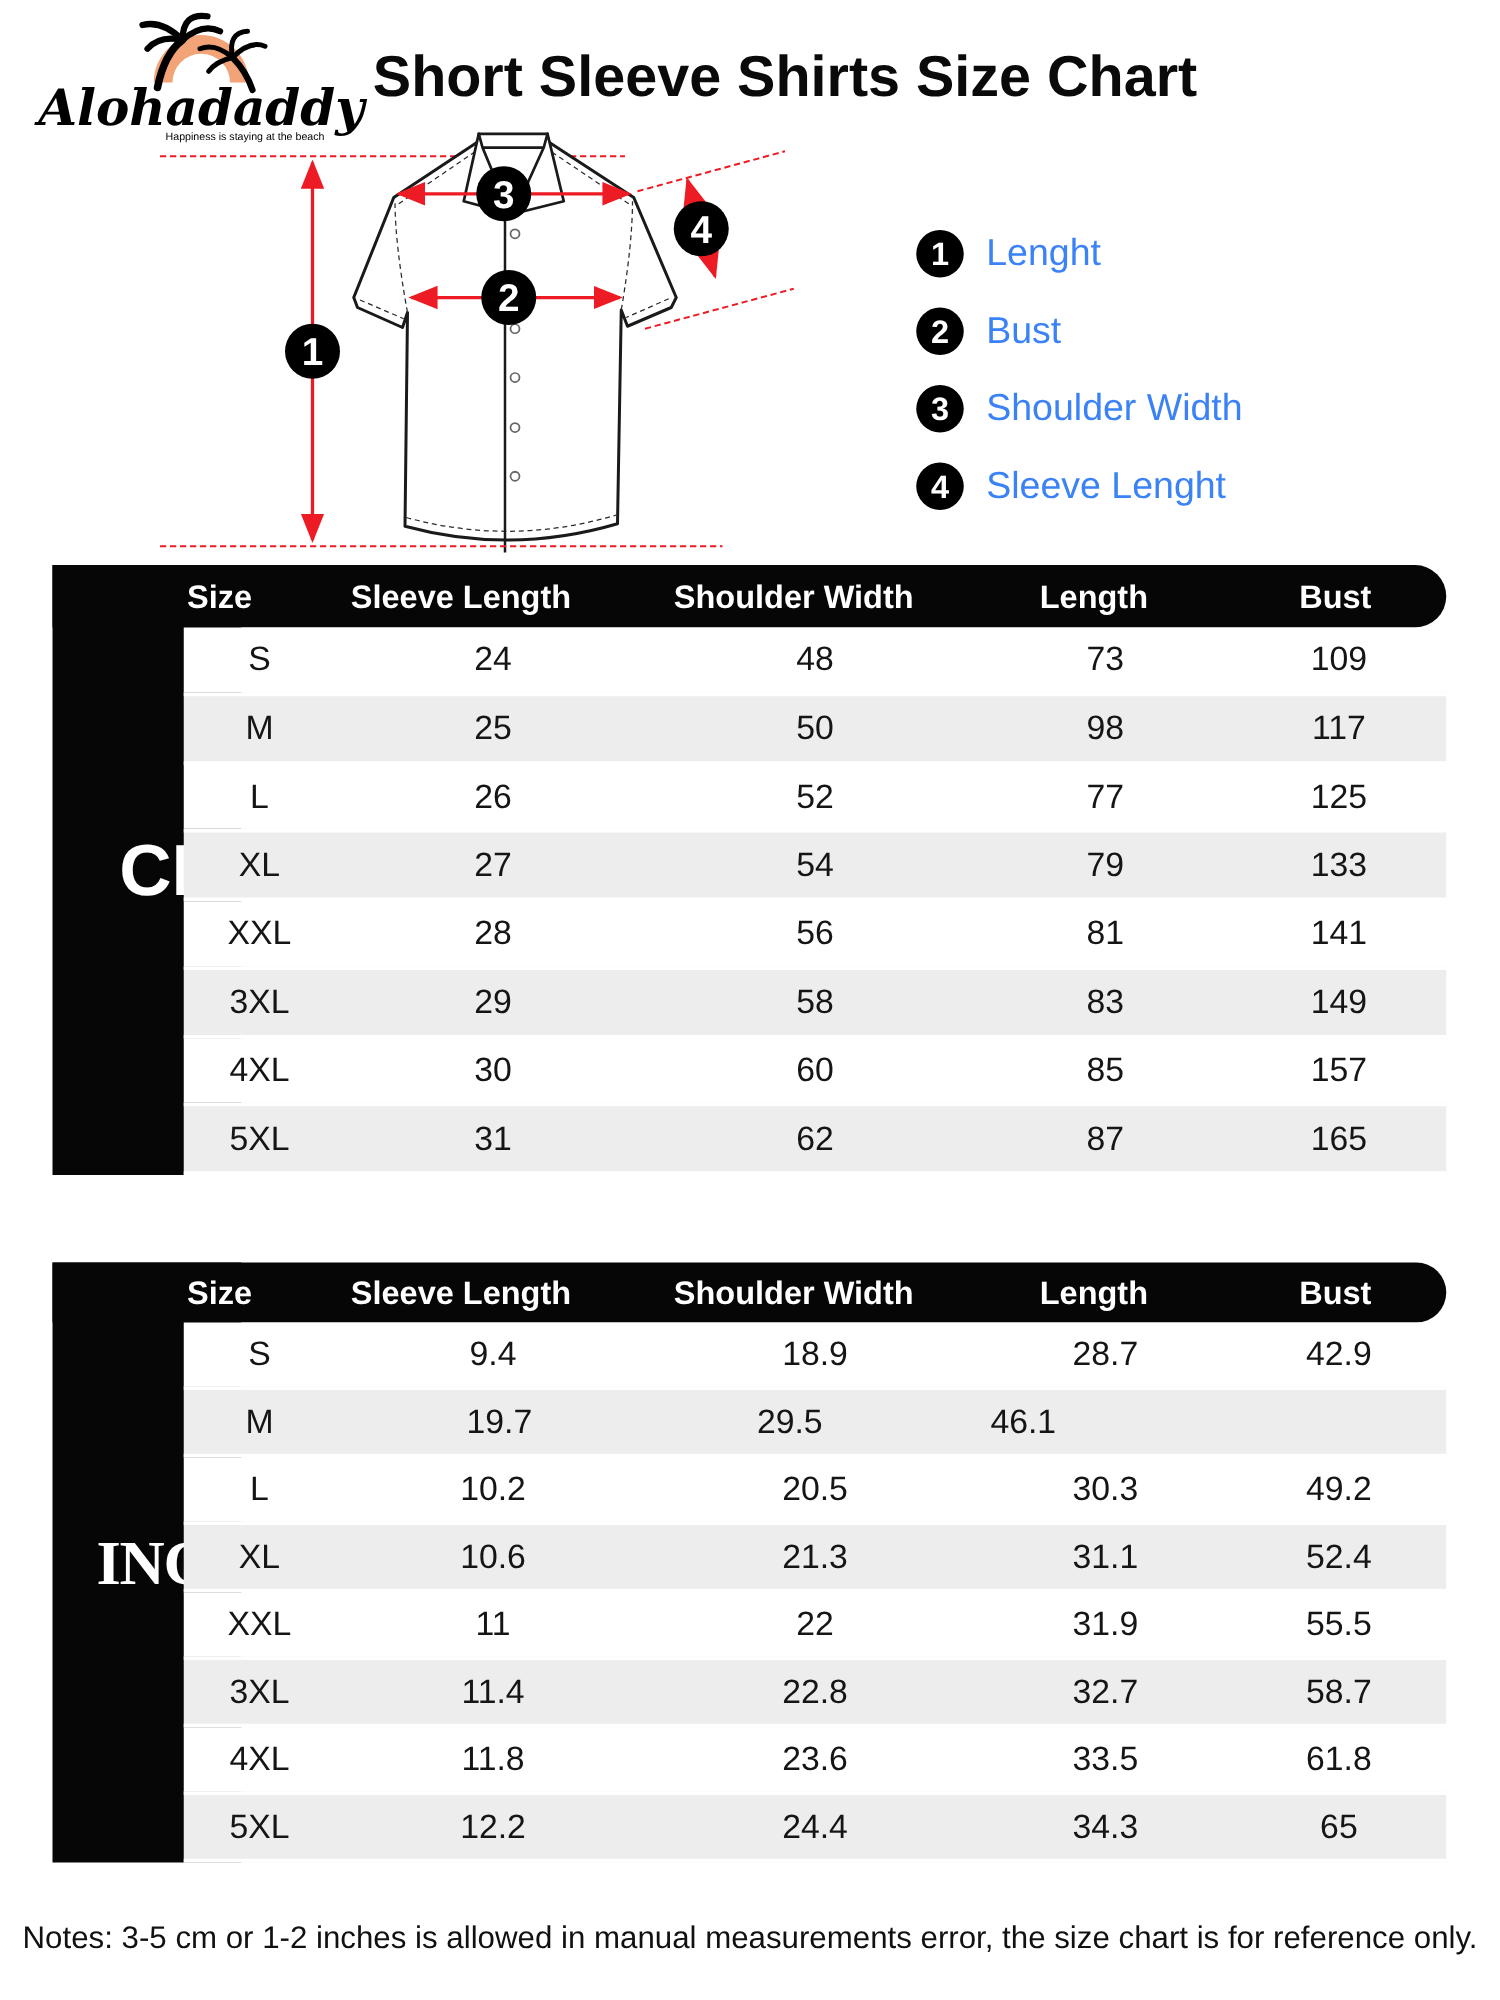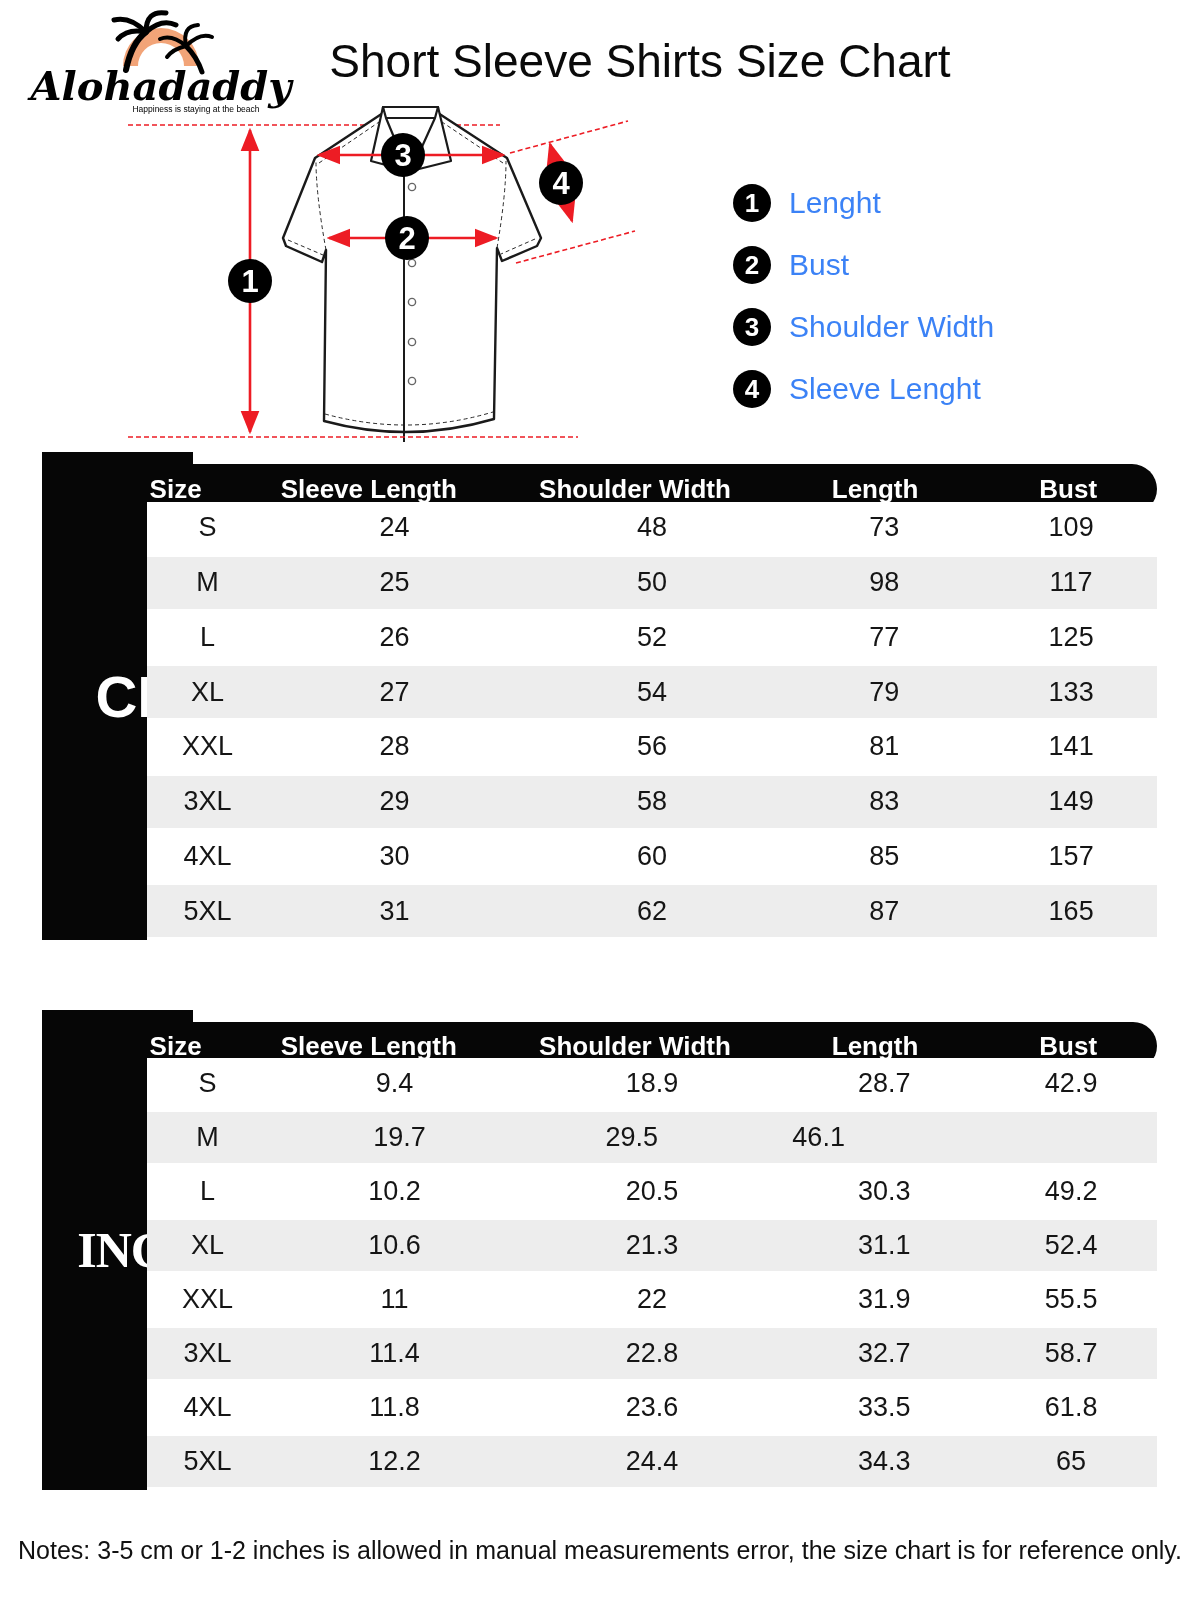--- a/index.html
+++ b/index.html
@@ -1,38 +1,38 @@
 <!DOCTYPE html>
 <html><head>
 <meta charset="utf-8">
 <style>
   html,body{margin:0;padding:0;background:#fff;}
   .page{position:relative;width:1200px;height:1600px;background:#fff;overflow:hidden;
         font-family:"Liberation Sans",sans-serif;color:#111;}
 
   
   .logo{position:absolute;left:26px;top:8px;width:270px;height:108px;}
-  .title{position:absolute;top:34px;left:160px;width:960px;text-align:center;
-         font-size:46px;font-weight:normal;color:#0a0a0a;letter-spacing:0;}
+  .title{position:absolute;top:34px;left:148px;width:960px;text-align:center;
+         font-size:46px;font-weight:bold;color:#0a0a0a;letter-spacing:0;}
 
   
   .shirt-svg{position:absolute;left:120px;top:95px;width:590px;height:355px;}
 
   
   .legend{position:absolute;left:733px;top:184px;display:flex;flex-direction:column;gap:24px;}
   .legend-item{display:flex;align-items:center;gap:18px;height:38px;}
   .lnum{width:38px;height:38px;border-radius:50%;background:#000;color:#fff;
         font-size:26px;font-weight:bold;display:flex;align-items:center;justify-content:center;}
   .ltext{font-size:30px;color:#3b82f6;}
 
   
   .size-table{position:absolute;left:42px;width:1115px;}
   #cm-table{top:452px;height:488px;}
   #inch-table{top:1010px;height:480px;}
-  .thead{position:absolute;top:12px;left:0;right:0;height:50px;background:#060606;
+  .thead{position:absolute;top:0;left:0;right:0;height:50px;background:#060606;
          border-radius:0 26px 26px 0;display:flex;align-items:center;
          padding-left:71px;box-sizing:border-box;}
   #inch-table .thead{height:48px;}
   .hcell{color:#fff;font-weight:bold;font-size:26px;text-align:center;}
   .side{position:absolute;left:0;top:0;bottom:0;width:105px;background:#060606;color:#fff;
         font-weight:bold;display:flex;align-items:center;justify-content:center;padding-left:46px;}
   #cm-table .side{font-size:58px;}
   #inch-table .side{font-size:50px;letter-spacing:-1px;font-family:Liberation Serif, serif;}
   .rows{position:absolute;left:105px;right:0;top:50px;bottom:0;display:flex;flex-direction:column;}
   #inch-table .rows{top:48px;}

